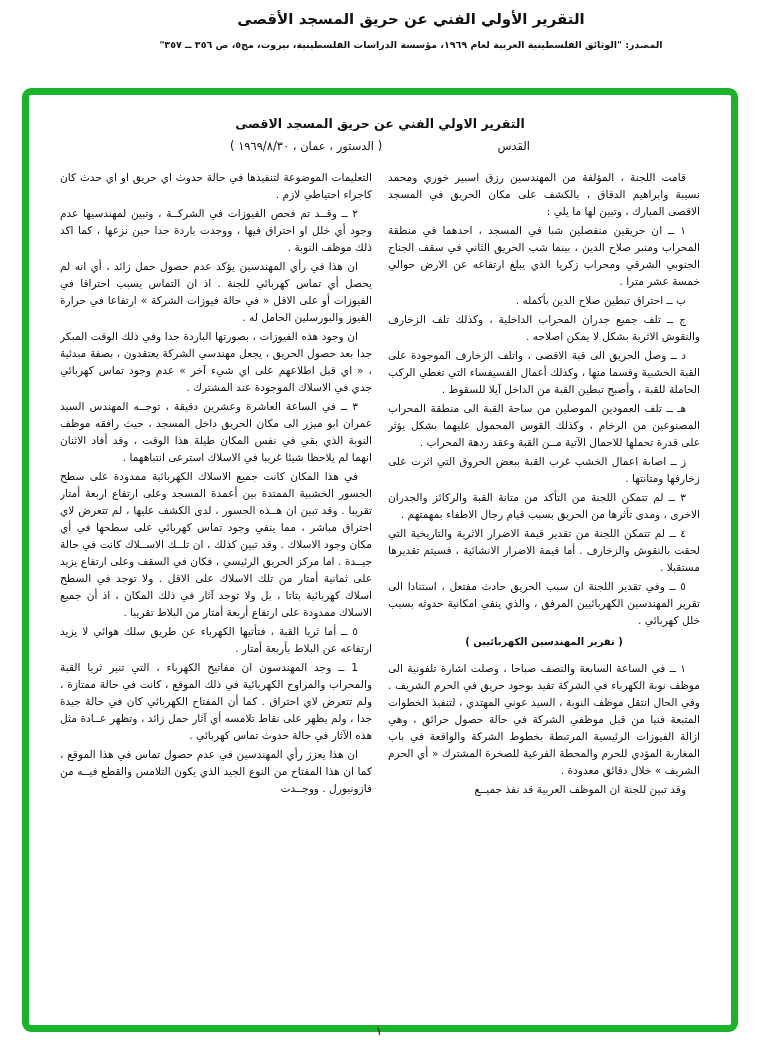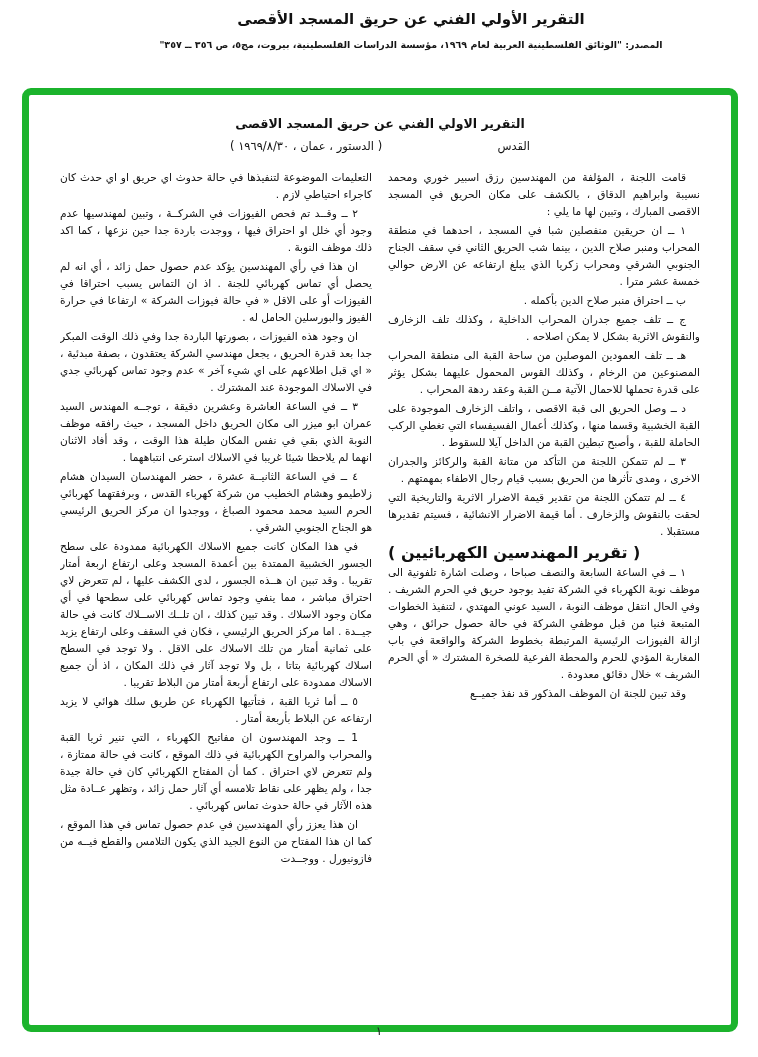--- a/index.html
+++ b/index.html
@@ -15,21 +15,21 @@
     box-sizing:border-box;border:7px solid #1bb32c;border-radius:9px;background:#fff;overflow:hidden;
   }
   .doc-header{width:300px;margin:21px auto 10px auto;}
   .doc-title{font-size:12.5px;font-weight:bold;text-align:center;white-space:nowrap;}
   .doc-byline{display:flex;justify-content:space-between;align-items:baseline;font-size:11.5px;margin-top:8px;}
   .byline-location{font-weight:normal;}
   .columns{display:flex;gap:16px;padding:6px 31px 0 31px;align-items:flex-start;}
   .col{flex:1;font-size:10.6px;line-height:17px;text-align:justify;height:834px;overflow:hidden;}
   .para{margin:0 0 2px 0;text-indent:14px;}
   .para.cont{text-indent:0;}
-  .para.heading{font-weight:bold;text-align:left;text-indent:0;margin:4px 0 3px 0;font-size:16px;}
+  .para.heading{font-weight:bold;text-align:center;text-indent:0;margin:4px 0 10px 0;font-size:10px;}
   .page-number{position:absolute;top:1024px;left:0;width:758px;text-align:center;font-size:12px;color:#222;}
 </style>
 </head>
 <body>
 
 <header class="top-header">
   <div class="main-title">التقرير الأولي الفني عن حريق المسجد الأقصى</div>
   <div class="source-line">المصدر: "الوثائق الفلسطينية العربية لعام ١٩٦٩، مؤسسة الدراسات الفلسطينية، بيروت، مج٥، ص ٣٥٦ ــ ٣٥٧"</div>
 </header>
 
@@ -38,37 +38,38 @@
     <div class="doc-title">التقرير الاولي الفني عن حريق المسجد الاقصى</div>
     <div class="doc-byline">
       <span class="byline-location">القدس</span>
       <span class="byline-source">( الدستور ، عمان ، ١٩٦٩/٨/٣٠ )</span>
     </div>
   </div>
   <div class="columns">
     <div class="col">
         <p class="para body">قامت اللجنة ، المؤلفة من المهندسين رزق اسبير خوري ومحمد نسيبة وابراهيم الدقاق ، بالكشف على مكان الحريق في المسجد الاقصى المبارك ، وتبين لها ما يلي :</p>
         <p class="para body">١ ــ ان حريقين منفصلين شبا في المسجد ، احدهما في منطقة المحراب ومنبر صلاح الدين ، بينما شب الحريق الثاني في سقف الجناح الجنوبي الشرقي ومحراب زكريا الذي يبلغ ارتفاعه عن الارض حوالي خمسة عشر مترا .</p>
-        <p class="para body">ب ــ احتراق منبر صلاح الدين بأكمله .</p>
+        <p class="para body">ب ــ احتراق تبطين صلاح الدين بأكمله .</p>
         <p class="para body">ج ــ تلف جميع جدران المحراب الداخلية ، وكذلك تلف الزخارف والنقوش الاثرية بشكل لا يمكن اصلاحه .</p>
+        <p class="para body">د ــ وصل الحريق الى قبة الاقصى ، واتلف الزخارف الموجودة على القبة الخشبية وقسما منها ، وكذلك أعمال الفسيفساء التي تغطي الركب الحاملة للقبة ، وأصبح تبطين القبة من الداخل آيلا للسقوط .</p>
         <p class="para body">هـ ــ تلف العمودين الموصلين من ساحة القبة الى منطقة المحراب المصنوعين من الرخام ، وكذلك القوس المحمول عليهما بشكل يؤثر على قدرة تحملها للاحمال الآتية مــن القبة وعقد ردهة المحراب .</p>
-        <p class="para body">د ــ وصل الحريق الى قبة الاقصى ، واتلف الزخارف الموجودة على القبة الخشبية وقسما منها ، وكذلك أعمال الفسيفساء التي تغطي الركب الحاملة للقبة ، وأصبح تبطين القبة من الداخل آيلا للسقوط .</p>
+        <p class="para body">ز ــ اصابة اعمال الخشب غرب القبة ببعض الحروق التي اثرت على زخارفها ومتانتها .</p>
         <p class="para body">٣ ــ لم تتمكن اللجنة من التأكد من متانة القبة والركائز والجدران الاخرى ، ومدى تأثرها من الحريق بسبب قيام رجال الاطفاء بمهمتهم .</p>
         <p class="para body">٤ ــ لم تتمكن اللجنة من تقدير قيمة الاضرار الاثرية والتاريخية التي لحقت بالنقوش والزخارف . أما قيمة الاضرار الانشائية ، فسيتم تقديرها مستقبلا .</p>
+        <p class="para body">٥ ــ وفي تقدير اللجنة ان سبب الحريق حادث مفتعل ، استنادا الى تقرير المهندسين الكهربائيين المرفق ، والذي ينفي امكانية حدوثه بسبب خلل كهربائي .</p>
         <p class="para heading">( تقرير المهندسين الكهربائيين )</p>
         <p class="para body">١ ــ في الساعة السابعة والنصف صباحا ، وصلت اشارة تلفونية الى موظف نوبة الكهرباء في الشركة تفيد بوجود حريق في الحرم الشريف . وفي الحال انتقل موظف النوبة ، السيد عوني المهتدي ، لتنفيذ الخطوات المتبعة فنيا من قبل موظفي الشركة في حالة حصول حرائق ، وهي ازالة الفيوزات الرئيسية المرتبطة بخطوط الشركة والواقعة في باب المغاربة المؤدي للحرم والمحطة الفرعية للصخرة المشترك « أي الحرم الشريف » خلال دقائق معدودة .</p>
-        <p class="para body">وقد تبين للجنة ان الموظف المذكور قد نفذ جميــع</p>
+        <p class="para body">وقد تبين للجنة ان الموظف العربية قد نفذ جميــع</p>
       </div>
     <div class="col">
         <p class="para cont">التعليمات الموضوعة لتنفيذها في حالة حدوث اي حريق او اي حدث كان كاجراء احتياطي لازم .</p>
         <p class="para body">٢ ــ وقــد تم فحص الفيوزات في الشركــة ، وتبين لمهندسيها عدم وجود أي خلل او احتراق فيها ، ووجدت باردة جدا حين نزعها ، كما اكد ذلك موظف النوبة .</p>
         <p class="para body">ان هذا في رأي المهندسين يؤكد عدم حصول حمل زائد ، أي انه لم يحصل أي تماس كهربائي للجنة . اذ ان التماس يسبب احتراقا في الفيوزات أو على الاقل « في حالة فيوزات الشركة » ارتفاعا في حرارة الفيوز والبورسلين الحامل له .</p>
-        <p class="para body">ان وجود هذه الفيوزات ، بصورتها الباردة جدا وفي ذلك الوقت المبكر جدا بعد قدرة الحريق ، يجعل مهندسي الشركة يعتقدون ، بصفة مبدئية ، « اي قبل اطلاعهم على اي شيء آخر » عدم وجود تماس كهربائي جدي في الاسلاك الموجودة عند المشترك .</p>
+        <p class="para body">ان وجود هذه الفيوزات ، بصورتها الباردة جدا وفي ذلك الوقت المبكر جدا بعد حصول الحريق ، يجعل مهندسي الشركة يعتقدون ، بصفة مبدئية ، « اي قبل اطلاعهم على اي شيء آخر » عدم وجود تماس كهربائي جدي في الاسلاك الموجودة عند المشترك .</p>
         <p class="para body">٣ ــ في الساعة العاشرة وعشرين دقيقة ، توجــه المهندس السيد عمران ابو ميزر الى مكان الحريق داخل المسجد ، حيث رافقه موظف النوبة الذي بقي في نفس المكان طيلة هذا الوقت ، وقد أفاد الاثنان انهما لم يلاحظا شيئا غريبا في الاسلاك استرعى انتباههما .</p>
-        <p class="para body">٤ ــ في الساعة الثانيــة عشرة ، حضر المهندسان السيدان هشام زلاطيمو وهشام الخطيب من شركة كهرباء القدس ، وبرفقتهما كهربائي الحرم السيد محمد محمود الصباغ ، ووجدوا ان مركز الحريق الرئيسي هو الجناح الجنوبي الشرقي .</p>
         <p class="para body">في هذا المكان كانت جميع الاسلاك الكهربائية ممدودة على سطح الجسور الخشبية الممتدة بين أعمدة المسجد وعلى ارتفاع اربعة أمتار تقريبا . وقد تبين ان هــذه الجسور ، لدى الكشف عليها ، لم تتعرض لاي احتراق مباشر ، مما ينفي وجود تماس كهربائي على سطحها في أي مكان وجود الاسلاك . وقد تبين كذلك ، ان تلــك الاســلاك كانت في حالة جيــدة . اما مركز الحريق الرئيسي ، فكان في السقف وعلى ارتفاع يزيد على ثمانية أمتار من تلك الاسلاك على الاقل . ولا توجد في السطح اسلاك كهربائية بتاتا ، بل ولا توجد آثار في ذلك المكان ، اذ أن جميع الاسلاك ممدودة على ارتفاع أربعة أمتار من البلاط تقريبا .</p>
         <p class="para body">٥ ــ أما ثريا القبة ، فتأتيها الكهرباء عن طريق سلك هوائي لا يزيد ارتفاعه عن البلاط بأربعة أمتار .</p>
         <p class="para body">1 ــ وجد المهندسون ان مفاتيح الكهرباء ، التي تنير ثريا القبة والمحراب والمراوح الكهربائية في ذلك الموقع ، كانت في حالة ممتازة ، ولم تتعرض لاي احتراق . كما أن المفتاح الكهربائي كان في حالة جيدة جدا ، ولم يظهر على نقاط تلامسه أي آثار حمل زائد ، وتظهر عــادة مثل هذه الآثار في حالة حدوث تماس كهربائي .</p>
         <p class="para body">ان هذا يعزز رأي المهندسين في عدم حصول تماس في هذا الموقع ، كما ان هذا المفتاح من النوع الجيد الذي يكون التلامس والقطع فيــه من فازونيورل . ووجــدت</p>
       </div>
   </div>
 </div>
 
 <div class="page-number">١</div>
 

